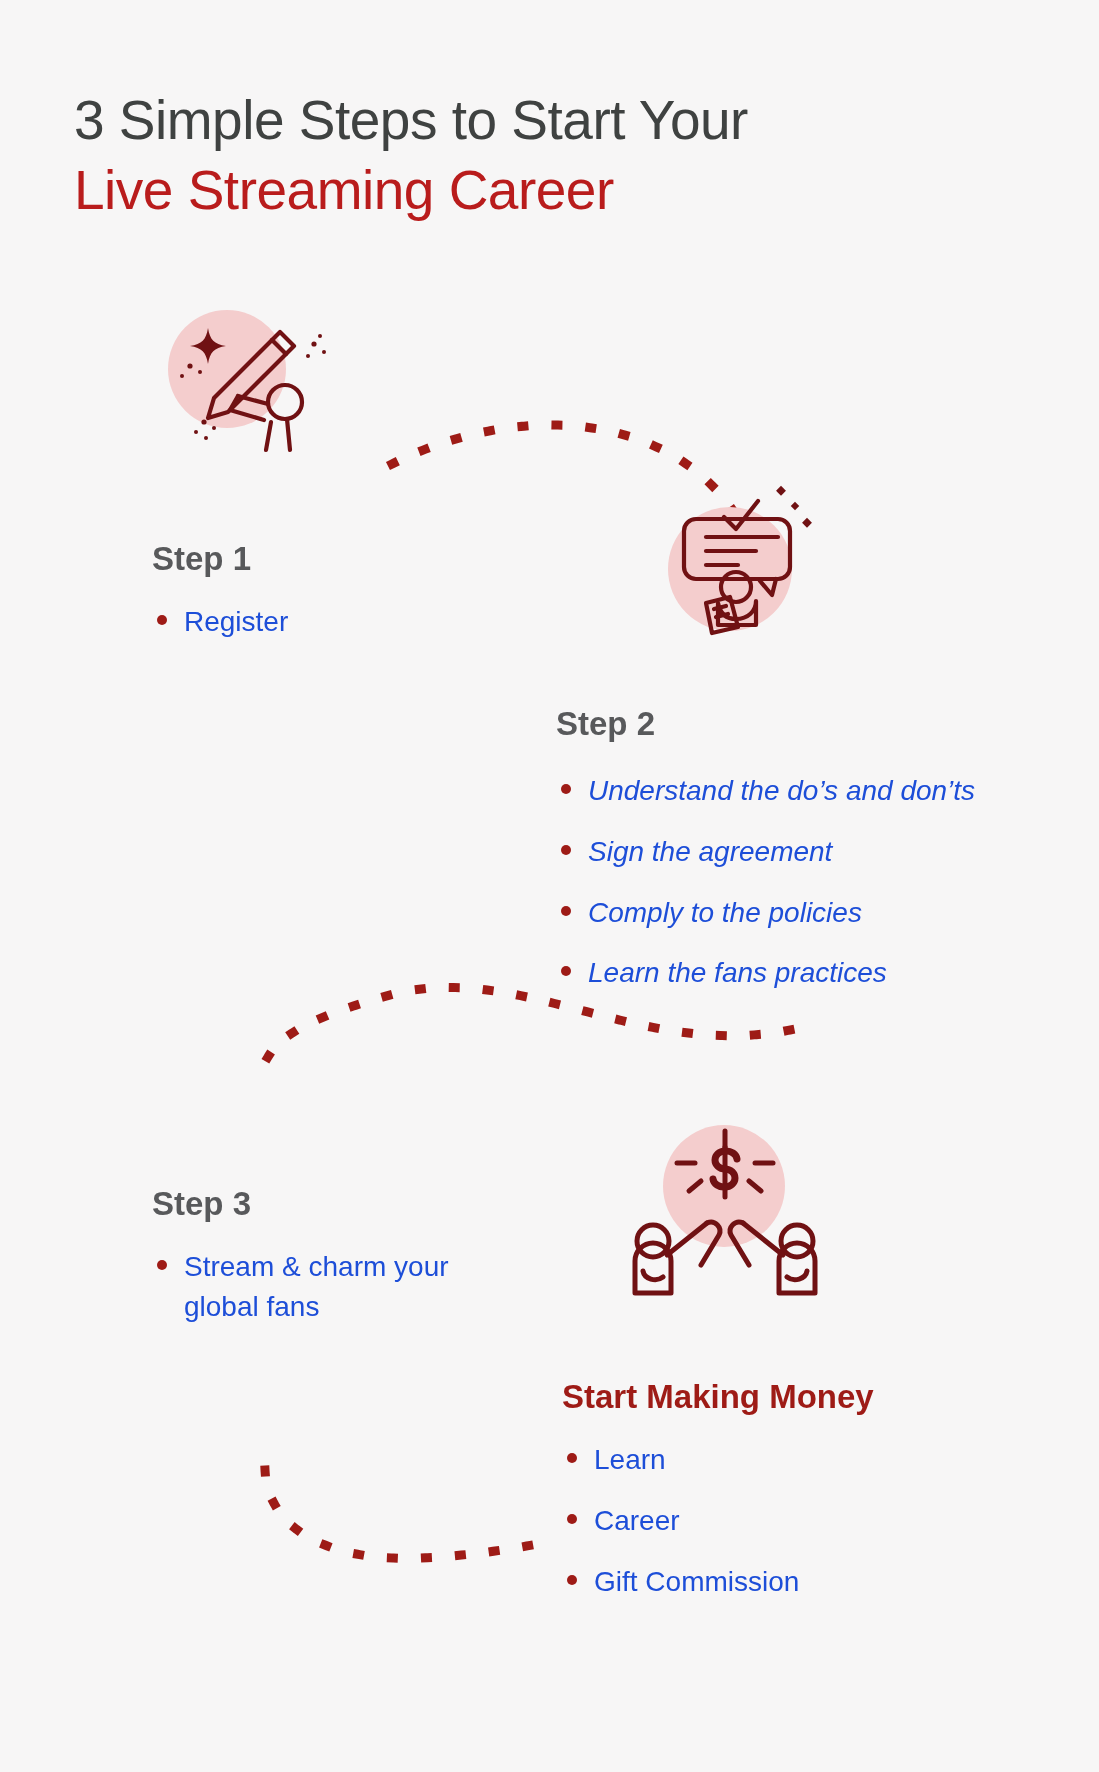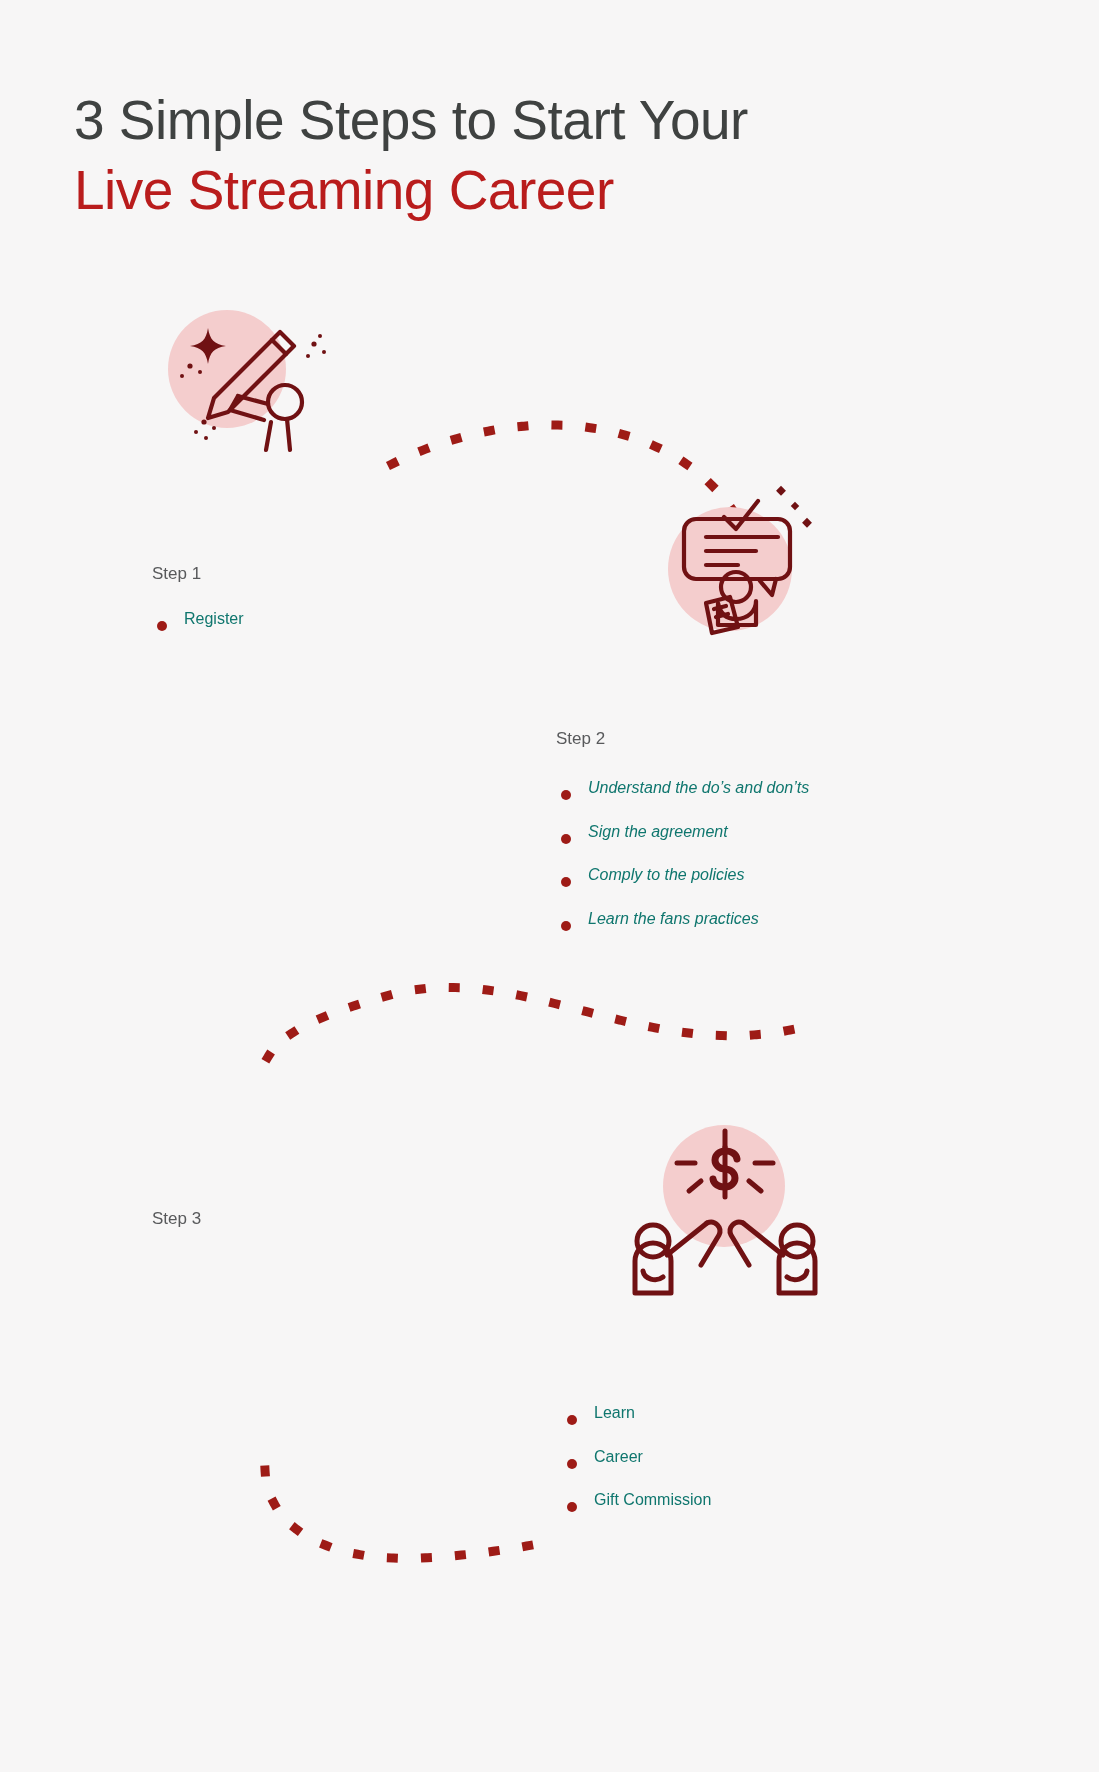--- a/index.html
+++ b/index.html
@@ -32,39 +32,38 @@
     font-weight: normal;
     letter-spacing: -0.5px;
     line-height: 1.28;
     white-space: nowrap;
   }
   .title-line.one { color: #3f4241; }
   .title-line.two { color: #b91c1c; }
 
   
   .step-heading {
-    font-size: 17px;
-    font-weight: normal;
+    font-size: 33px;
+    font-weight: bold;
     color: #58595b;
     white-space: nowrap;
-    margin-top: 24px;
   }
   .step-heading.accent {
     color: #9e1b16;
   }
   .bullets {
     list-style: none;
     margin: 0;
     padding: 0;
   }
   .bullets li {
     position: relative;
     padding-left: 32px;
-    font-size: 16px;
-    color: #0f766e;
+    font-size: 28px;
+    color: #1d4ed8;
     line-height: 1.42;
     margin-bottom: 21px;
     white-space: pre-line;
   }
   .bullets li::before {
     content: "";
     position: absolute;
     left: 5px;
     top: 13px;
     width: 10px;
@@ -206,20 +205,24 @@
       <li>Understand the do’s and don’ts</li>
       <li>Sign the agreement</li>
       <li>Comply to the policies</li>
       <li>Learn the fans practices</li>
     </ul>
   </div>
 
 
   <div id="step3-text">
     <div class="step-heading">Step 3</div>
+    <ul class="bullets" style="margin-top:24px;">
+      <li>Stream &amp; charm your
+global fans</li>
+    </ul>
   </div>
 
   <div class="icon-wrap" id="money-icon">
     <div class="icon-circle" style="left:48px; top:0px; width:122px; height:122px;"></div>
     <svg class="icon-svg" width="220" height="190" viewBox="0 0 220 190">
       <g fill="none" stroke="#701113" stroke-width="5" stroke-linecap="round" stroke-linejoin="round">
 
         <path d="M110 6 L110 22"></path>
         <path d="M62 38 L80 38"></path>
         <path d="M140 38 L158 38"></path>
@@ -238,20 +241,21 @@
         <circle cx="182" cy="116" r="16"></circle>
         <path d="M164 136 a18 18 0 0 1 36 0 L200 168 L164 168 Z"></path>
         <path d="M168 130 L128 98"></path>
         <path d="M128 98 a9 9 0 0 0 -12 12 L134 140"></path>
         <path d="M192 146 a12 10 0 0 1 -20 6"></path>
       </g>
     </svg>
   </div>
 
   <div id="money-text">
+    <div class="step-heading accent">Start Making Money</div>
     <ul class="bullets" style="margin-top:24px;">
       <li>Learn</li>
       <li>Career</li>
       <li>Gift Commission</li>
     </ul>
   </div>
 
 </div>
 
 </body></html>

